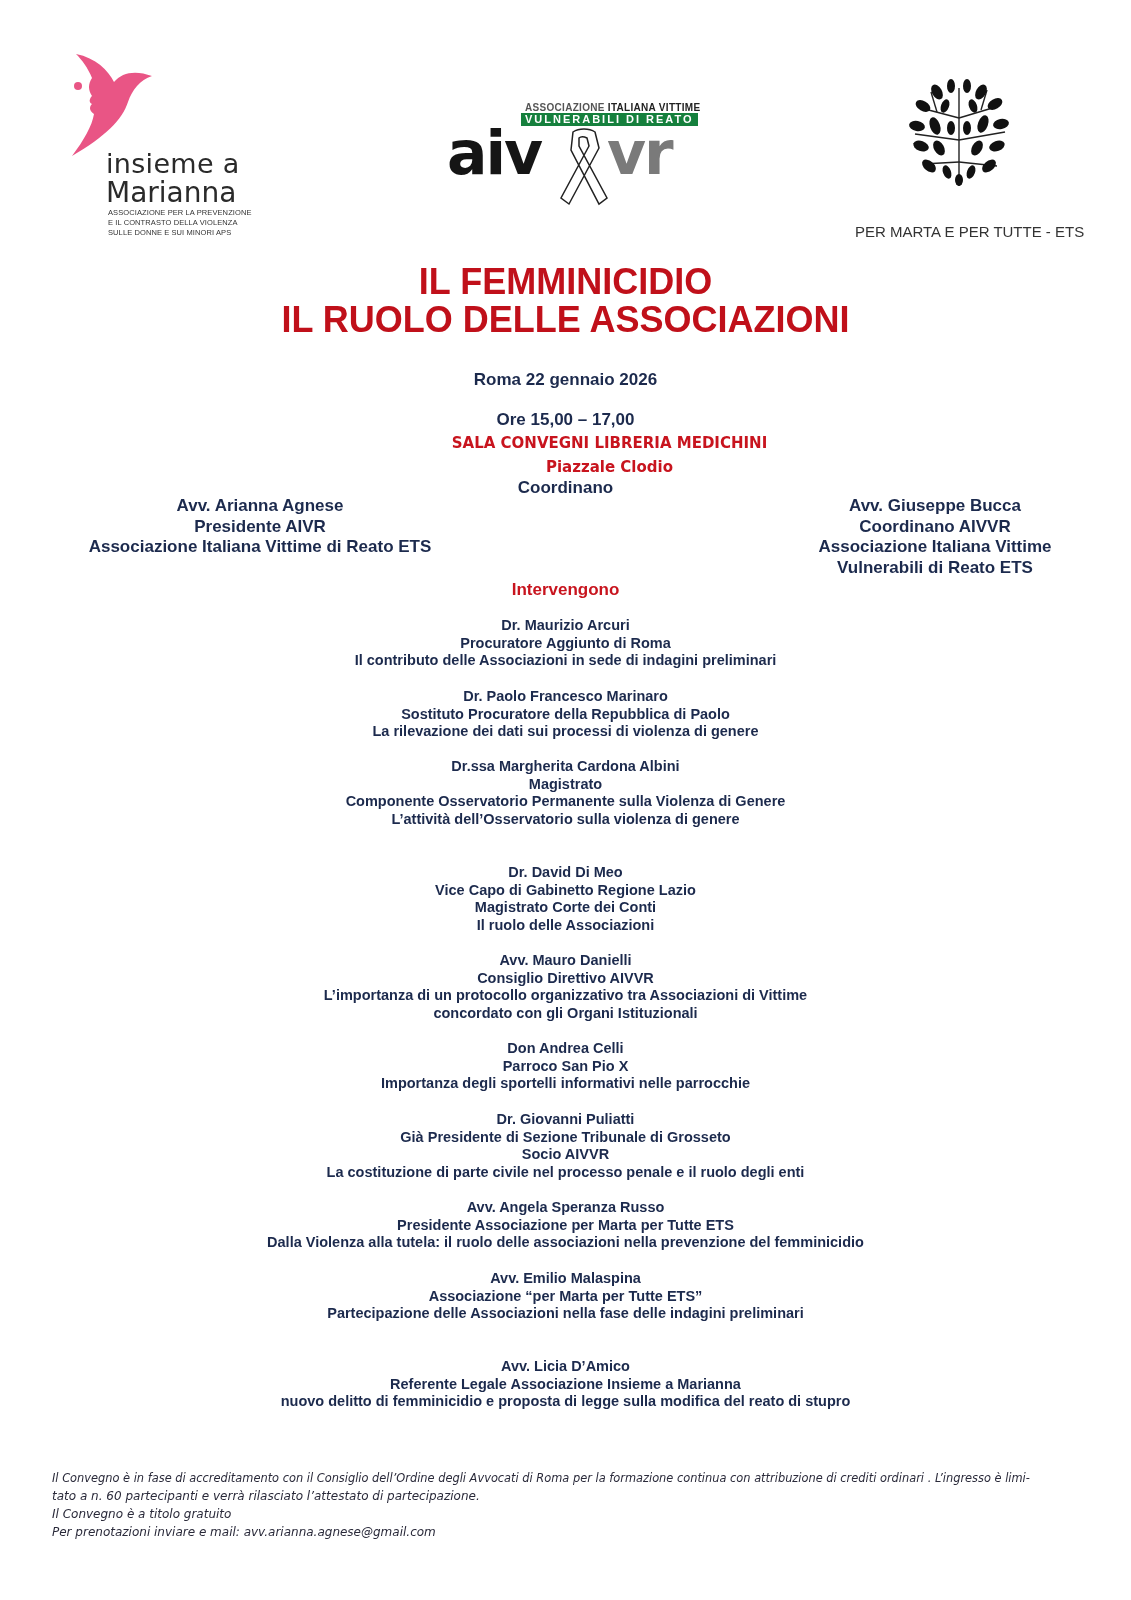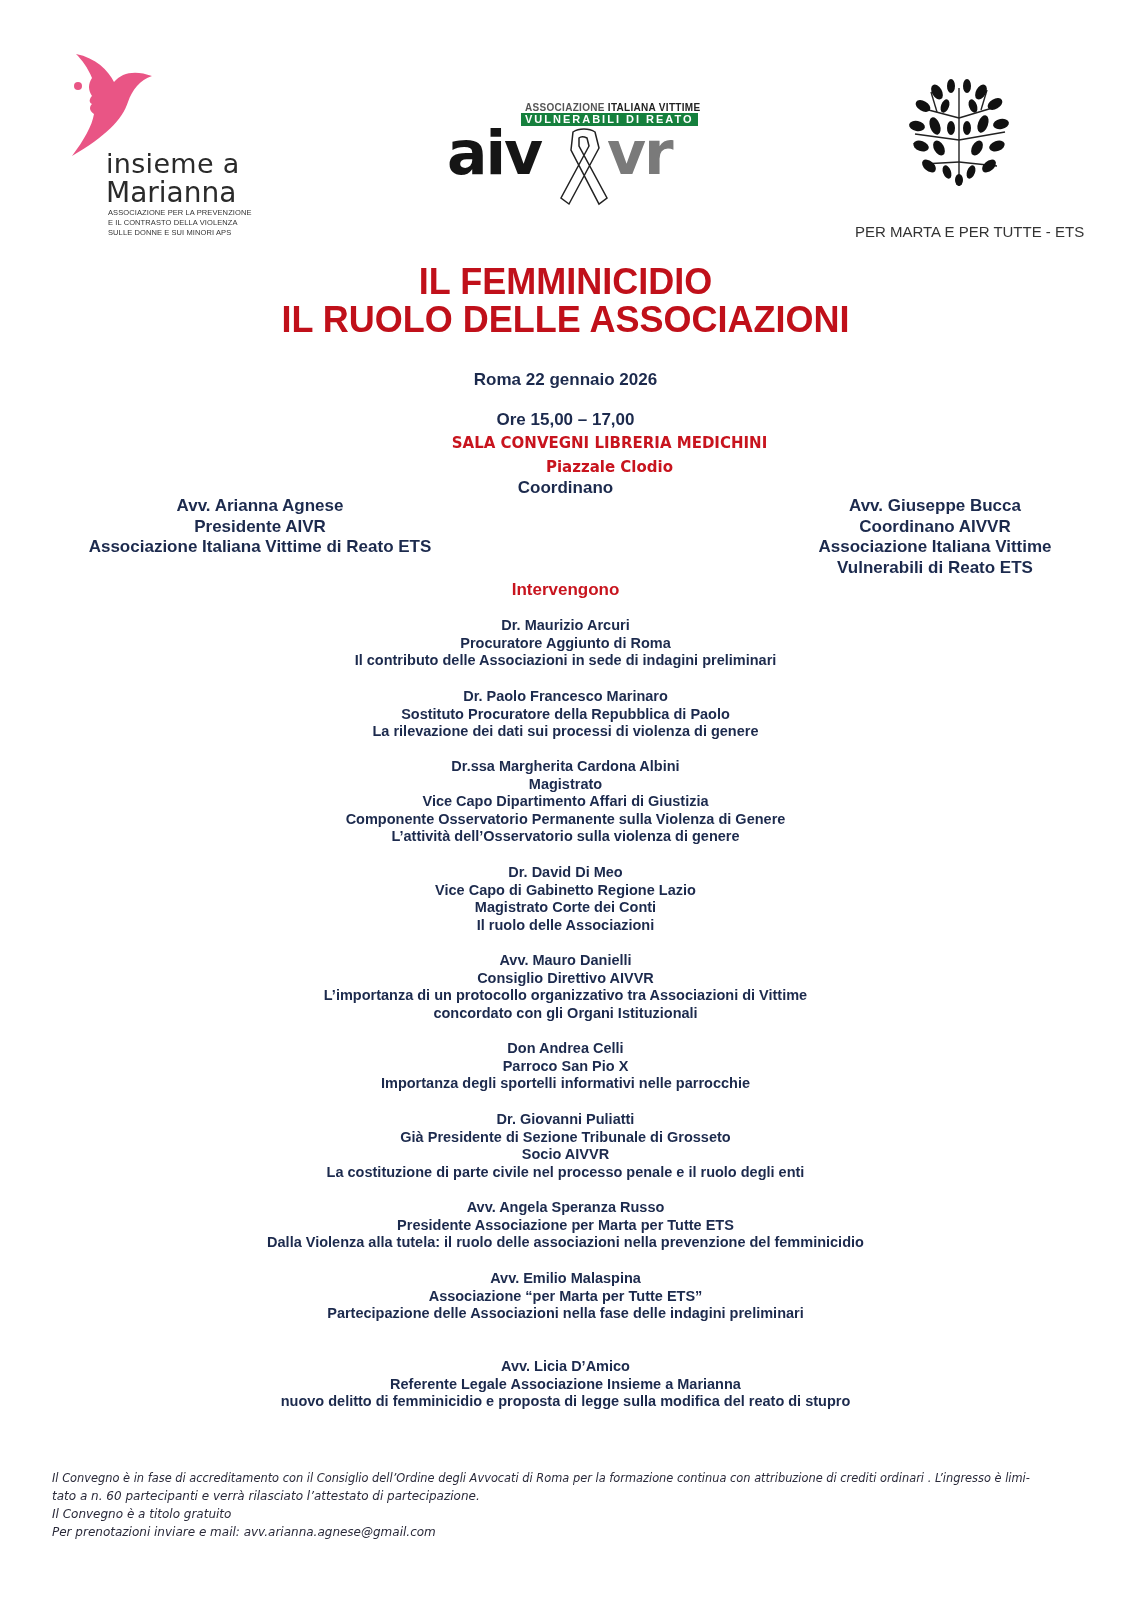--- a/index.html
+++ b/index.html
@@ -132,21 +132,20 @@
   <div>Il contributo delle Associazioni  in sede di indagini preliminari</div>
 </div>
 <div class="abs speaker" style="top:688px;">
   <div>Dr. Paolo Francesco Marinaro</div>
   <div>Sostituto Procuratore della Repubblica di Paolo</div>
   <div>La rilevazione dei dati sui processi di violenza di genere</div>
 </div>
 <div class="abs speaker" style="top:758px;">
   <div>Dr.ssa Margherita Cardona Albini</div>
   <div>Magistrato</div>
-  <div>Vice Capo Dipartimento Affari di Giustizia</div>
   <div>Componente Osservatorio Permanente sulla Violenza di Genere</div>
   <div>L’attività dell’Osservatorio sulla violenza di genere</div>
 </div>
 <div class="abs speaker" style="top:864px;">
   <div>Dr. David Di Meo</div>
   <div>Vice Capo di Gabinetto Regione Lazio</div>
   <div>Magistrato Corte dei Conti</div>
   <div>Il ruolo delle Associazioni</div>
 </div>
 <div class="abs speaker" style="top:952px;">

